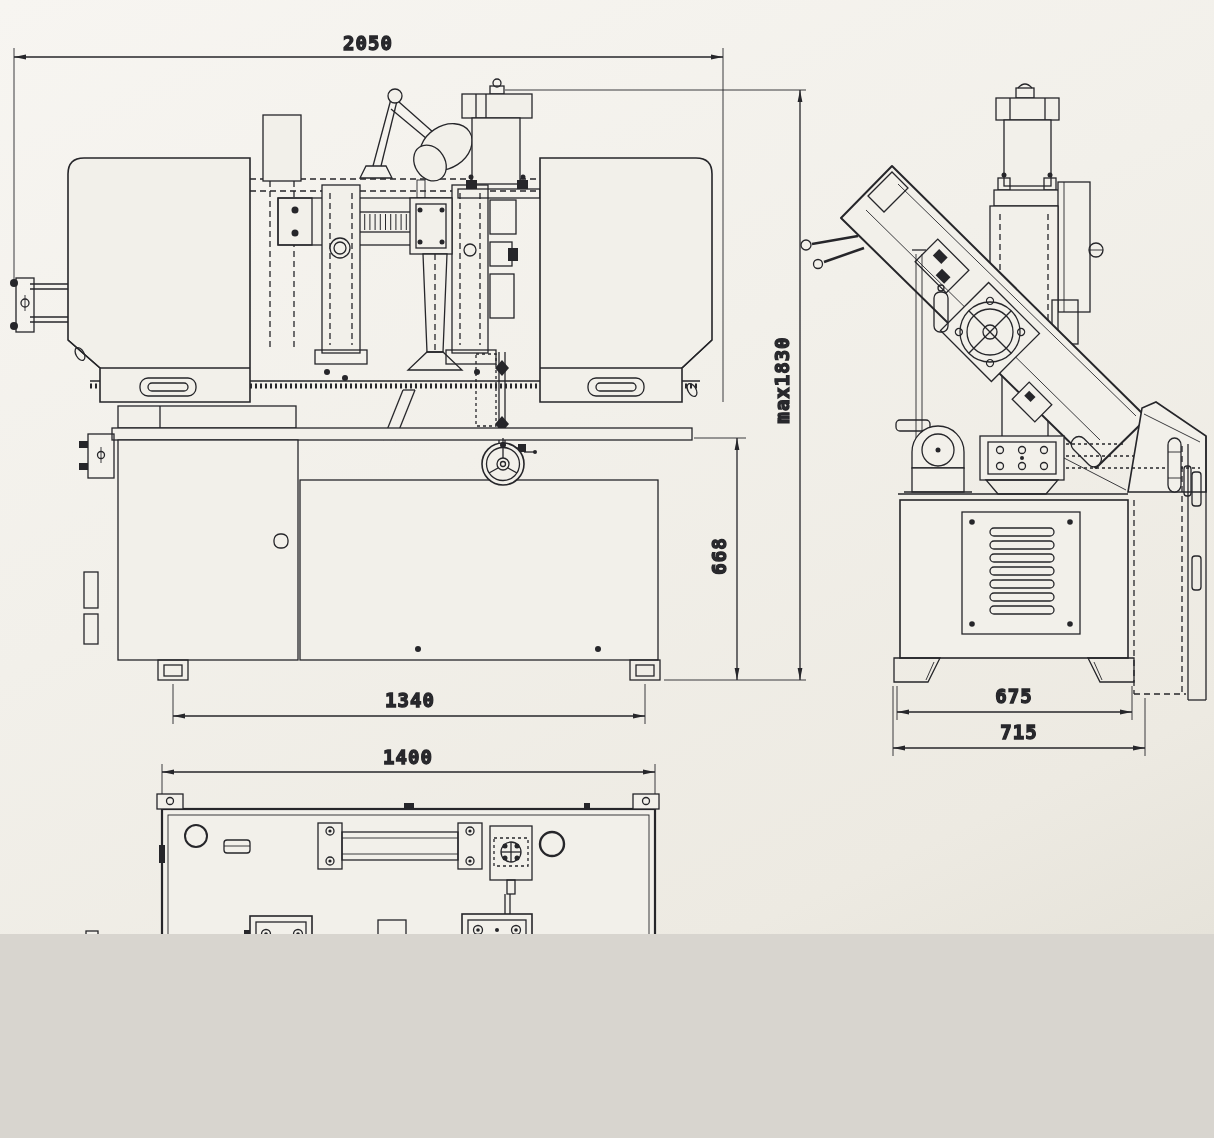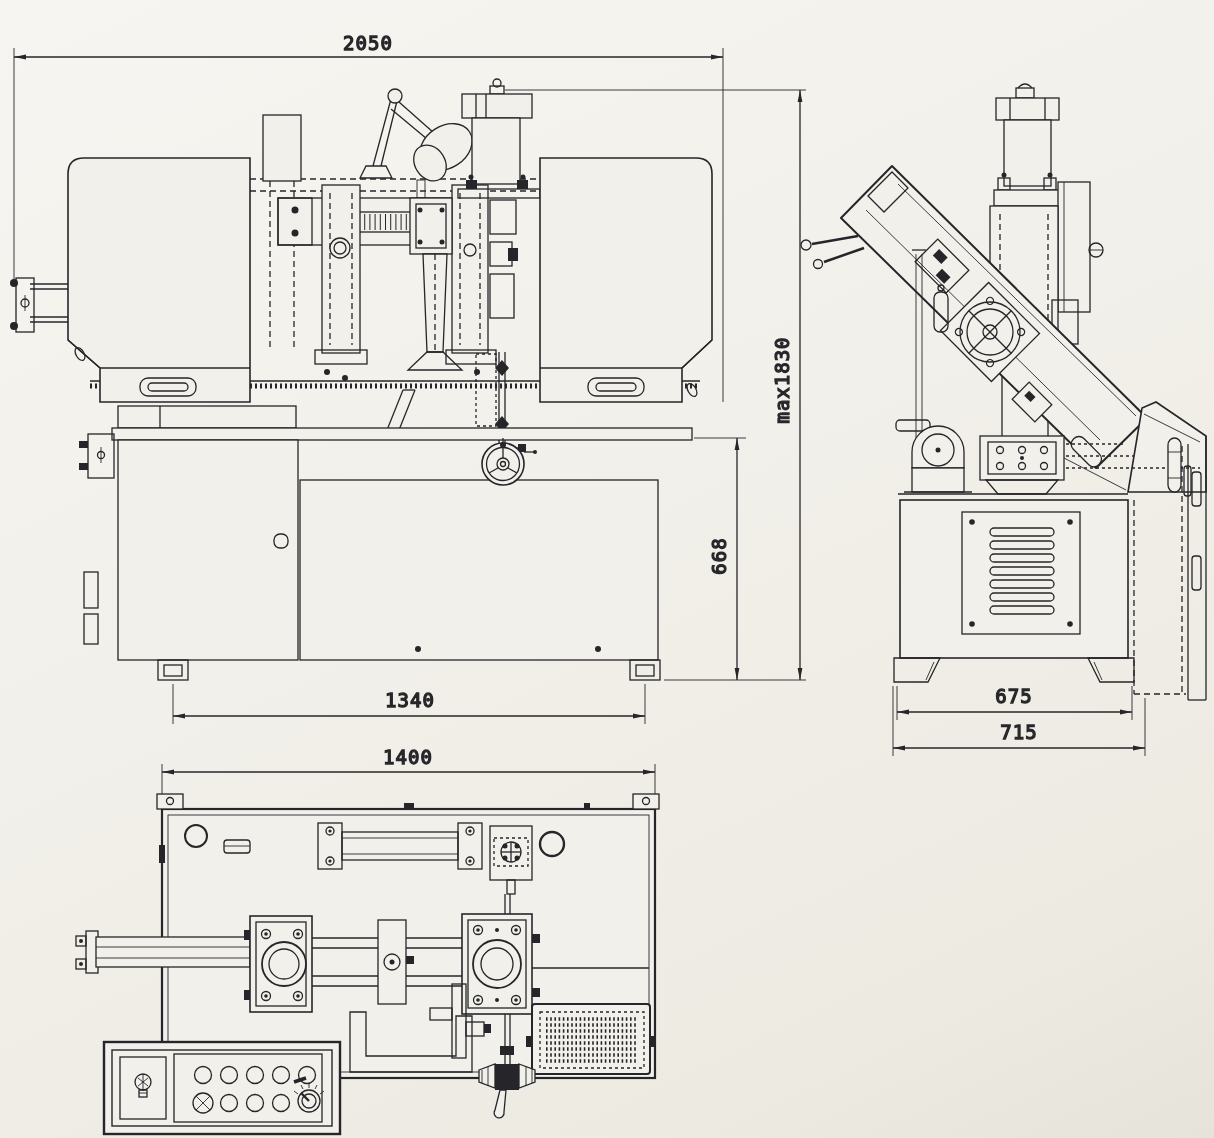--- a/index.html
+++ b/index.html
@@ -1,18 +1,18 @@
 <!DOCTYPE html>
 <html><head>
 <meta charset="utf-8">
 <style>
   html,body{margin:0;padding:0;background:#d8d5cf;}
-  .page{position:relative;width:1214px;height:1138px;overflow:hidden;
+  .page{position:relative;width:1214px;height:934px;overflow:hidden;
         background:linear-gradient(155deg,#f7f5f1 0%,#f2f0ea 45%,#edeae2 85%,#e6e3da 100%);
-        font-family:"DejaVu Sans Mono","Liberation Mono",monospace;}
+        font-family:"DejaVu Sans Mono","Liberation Mono",monospace;font-weight:bold;}
   svg{position:absolute;left:0;top:0;}
   .ink{stroke:#26262a;fill:none;stroke-width:1.3;}
   .thin{stroke-width:0.9;}
   .dash{stroke-dasharray:6 4;}
   .dash2{stroke-dasharray:3 3;}
   .fillink{fill:#26262a;stroke:none;}
   .paper{fill:#f2f0ea;}
   .dimtxt{font-family:"DejaVu Sans Mono","Liberation Mono",monospace;font-size:19px;fill:#2a2a2e;letter-spacing:1px;}
 </style>
 </head>

